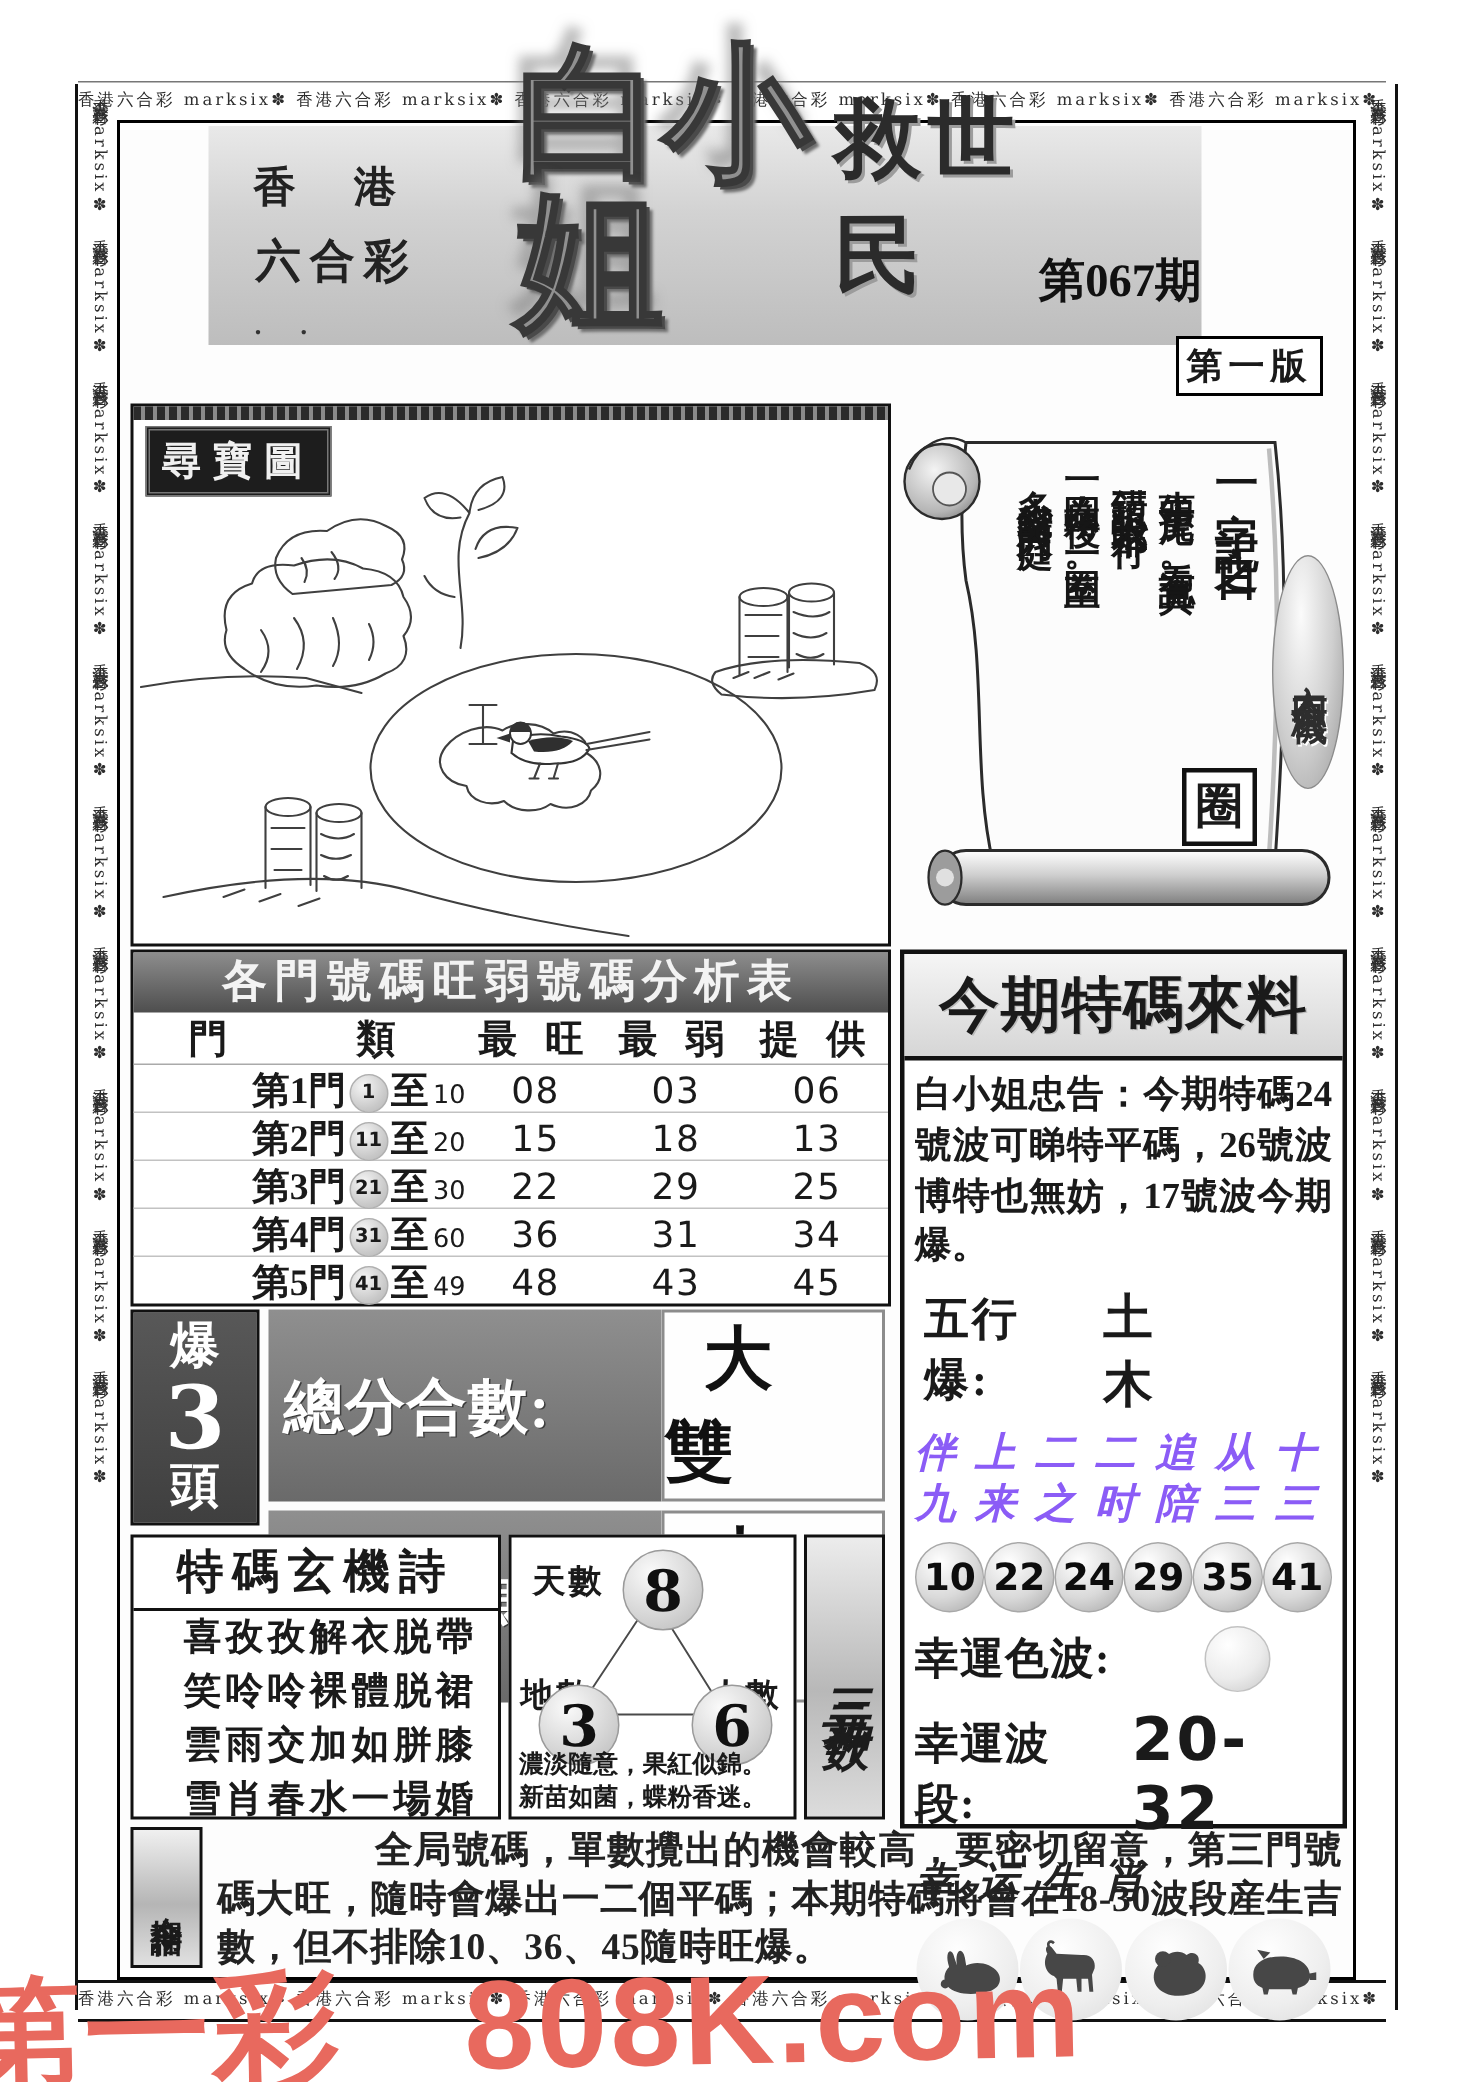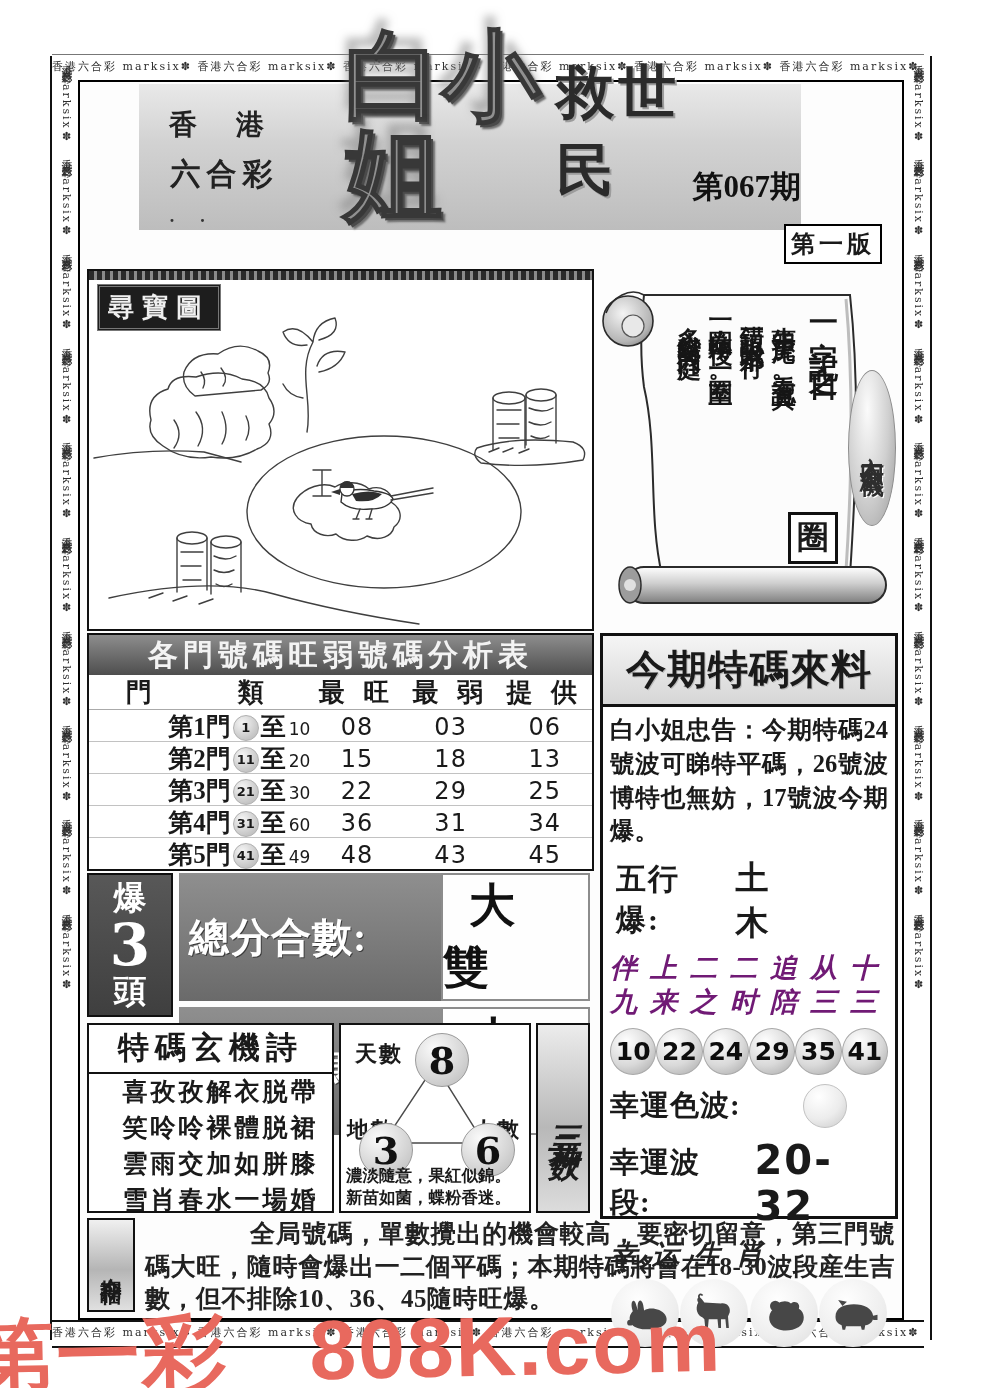--- a/index.html
+++ b/index.html
@@ -110,21 +110,21 @@
   .special{position:absolute;left:0;top:364px;width:292px;height:580px;border:3px solid #111;background:#fff;}
   .sp-title{font-size:40px;font-weight:bold;text-align:center;letter-spacing:1px;padding:6px 0 7px;
       background:linear-gradient(180deg,#f5f5f5,#d6d6d6);border-bottom:3px solid #111;
       text-shadow:1px 1px 0 #bbb;}
   .sp-body{padding:6px 7px 0;}
   .sp-advice{font-size:24.5px;font-weight:bold;line-height:1.38;text-align:justify;}
   .sp-five{display:flex;align-items:baseline;margin-top:8px;padding-left:6px;}
   .sp-five-label{font-size:30px;font-weight:bold;letter-spacing:2px;}
   .sp-five-value{font-size:33px;font-weight:bold;letter-spacing:34px;margin-left:26px;}
   .sp-hand{margin-top:6px;font-style:italic;font-size:27px;line-height:1.25;letter-spacing:13px;
-      white-space:nowrap;color:#701a75;font-weight:bold;font-family:Liberation Sans, sans-serif;text-align:center;}
+      white-space:nowrap;color:#8b5cf6;font-weight:bold;font-family:Liberation Sans, sans-serif;text-align:center;}
   .balls{display:flex;justify-content:space-between;margin-top:8px;}
   .ball{width:45px;height:45px;border-radius:50%;border:1px solid #a8a8a8;
       background:radial-gradient(circle at 35% 28%,#ffffff,#d9d9d9 55%,#a5a5a5);
       display:flex;align-items:center;justify-content:center;
       font-family:"DejaVu Sans",sans-serif;font-size:25px;font-weight:bold;color:#0d0d0d;}
   .sp-row{display:flex;align-items:center;margin-top:9px;}
   .sp-label{font-size:29px;font-weight:bold;letter-spacing:1px;}
   .colorball{width:42px;height:42px;border-radius:50%;margin-left:62px;border:1px solid #c2c2c2;
       background:radial-gradient(circle at 35% 28%,#ffffff,#ececec 55%,#c8c8c8);}
   .rangeval{font-family:"DejaVu Sans",sans-serif;font-size:40px;font-weight:bold;margin-left:18px;letter-spacing:2px;}

